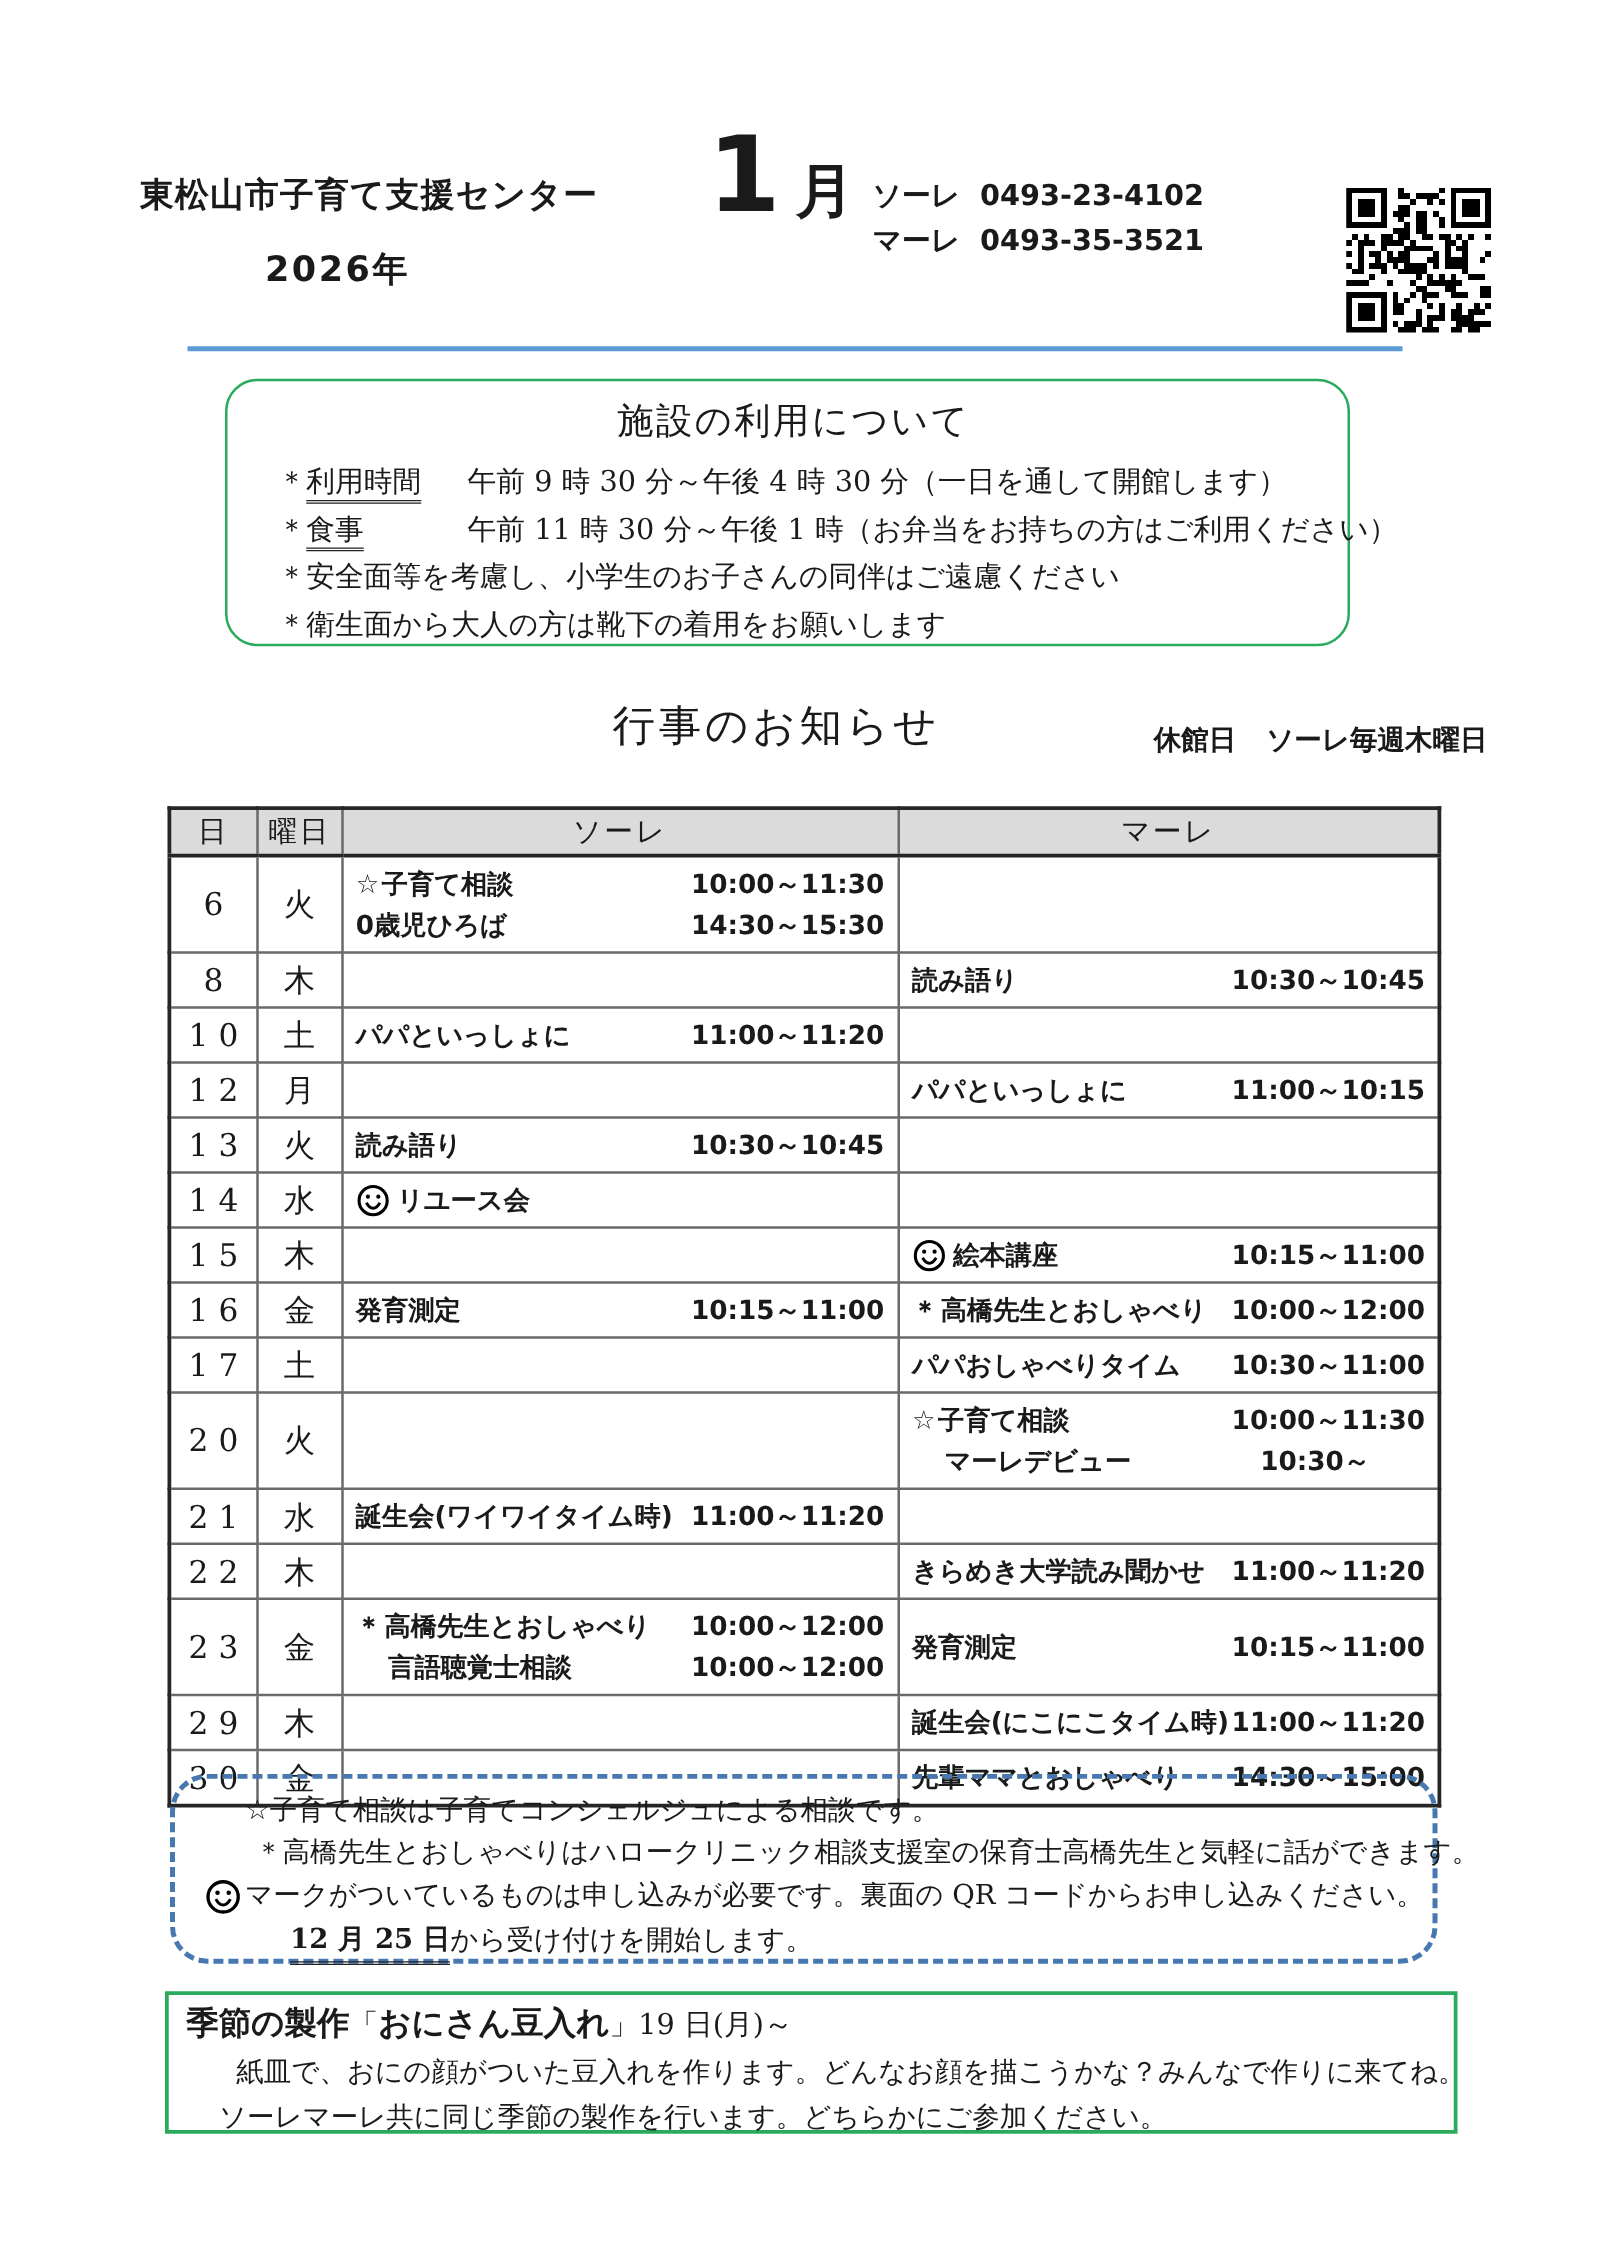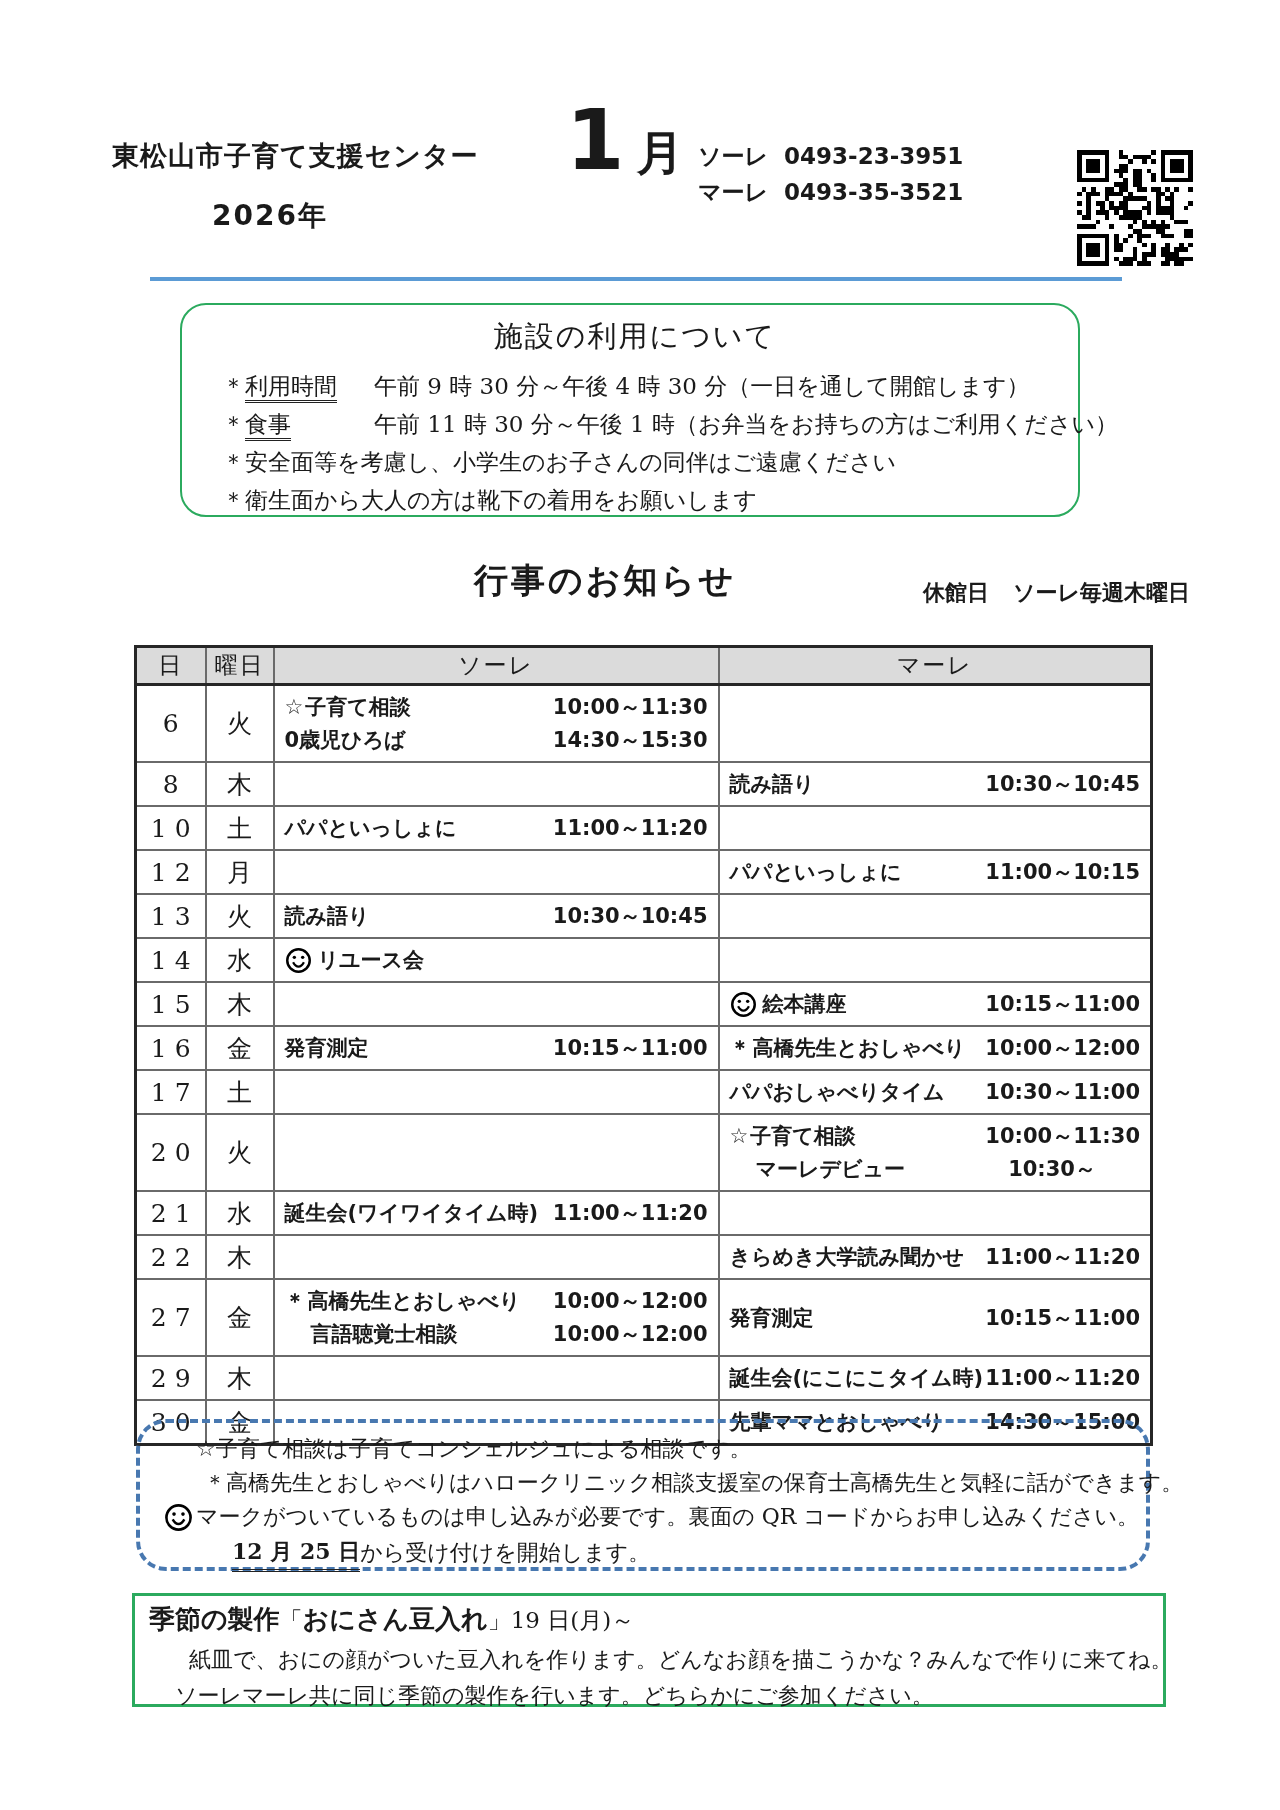--- a/index.html
+++ b/index.html
@@ -33,22 +33,22 @@
   
   #usage-box{left:180px;top:303px;width:900px;height:214px;border:2.5px solid var(--box-green);
     border-radius:26px;padding:8px 30px 0 40px;}
   #usage-title{text-align:center;font-size:29px;margin:4px 0 10px;letter-spacing:2px;}
   .u-item{font-size:23px;line-height:38px;display:flex;white-space:nowrap;}
   .u-lead{white-space:pre;}
   .u-lead.fixed{display:inline-block;min-width:152px;}
   .u-underline{border-bottom:3px double #222;padding-bottom:1px;}
 
   
-  #events-title{left:474px;top:558px;font-family:"DejaVu Sans","Liberation Sans",sans-serif;
-    font-weight:bold;font-size:34px;letter-spacing:3px;}
+  #events-title{left:490px;top:558px;font-family:"DejaVu Sans","Liberation Sans",sans-serif;
+    font-weight:normal;font-size:34px;letter-spacing:3px;}
   #closed-info{right:90px;top:574px;font-family:"DejaVu Sans","Liberation Sans",sans-serif;
     font-weight:bold;font-size:22px;line-height:38px;text-align:right;}
   #closed-line1{display:flex;gap:24px;justify-content:flex-end;}
 
   
   #events-table{left:134px;top:645px;width:1016px;border-collapse:collapse;table-layout:fixed;
     border:3px solid #262626;}
   #events-table th{background:var(--table-header-bg);font-weight:normal;font-size:23px;height:38px;
     border:2px solid #6a6a6a;border-bottom:3px solid #262626;letter-spacing:2px;}
   #events-table td{border:2px solid #6a6a6a;}
@@ -89,21 +89,21 @@
 
 <div class="abs" id="org">東松山市子育て支援センター</div>
 <div class="abs" id="year">2026年</div>
 <div class="abs" id="month">
   <span class="num">1</span>
   <span class="suffix">月</span>
 </div>
 <div class="abs" id="phones">
     <div class="phone-row">
       <span>ソーレ</span>
-      <span>0493-23-3951</span>
+      <span>0493-23-4102</span>
     </div>
     <div class="phone-row">
       <span>マーレ</span>
       <span>0493-35-3521</span>
     </div>
   </div>
 <div class="abs" id="qr">
     <svg viewBox="0 0 25 25" shape-rendering="crispEdges">
       <rect width="25" height="25" fill="#fff"></rect>
       <rect x="0" y="0" width="7" height="7"></rect>
@@ -547,21 +547,21 @@
         <td class="evcell">
           <div class="ev-line">
             <span class="ev-left">
               <span class="ev-name">きらめき大学読み聞かせ</span>
             </span>
             <span class="ev-time">11:00～11:20</span>
           </div>
         </td>
       </tr>
       <tr style="height: 76px;">
-        <td class="day two">27</td>
+        <td class="day two">23</td>
         <td class="wd">金</td>
         <td class="evcell">
           <div class="ev-line">
             <span class="ev-left">
               <span class="ev-prefix">＊</span>
               <span class="ev-name">高橋先生とおしゃべり</span>
             </span>
             <span class="ev-time">10:00～12:00</span>
           </div>
           <div class="ev-line indent">

